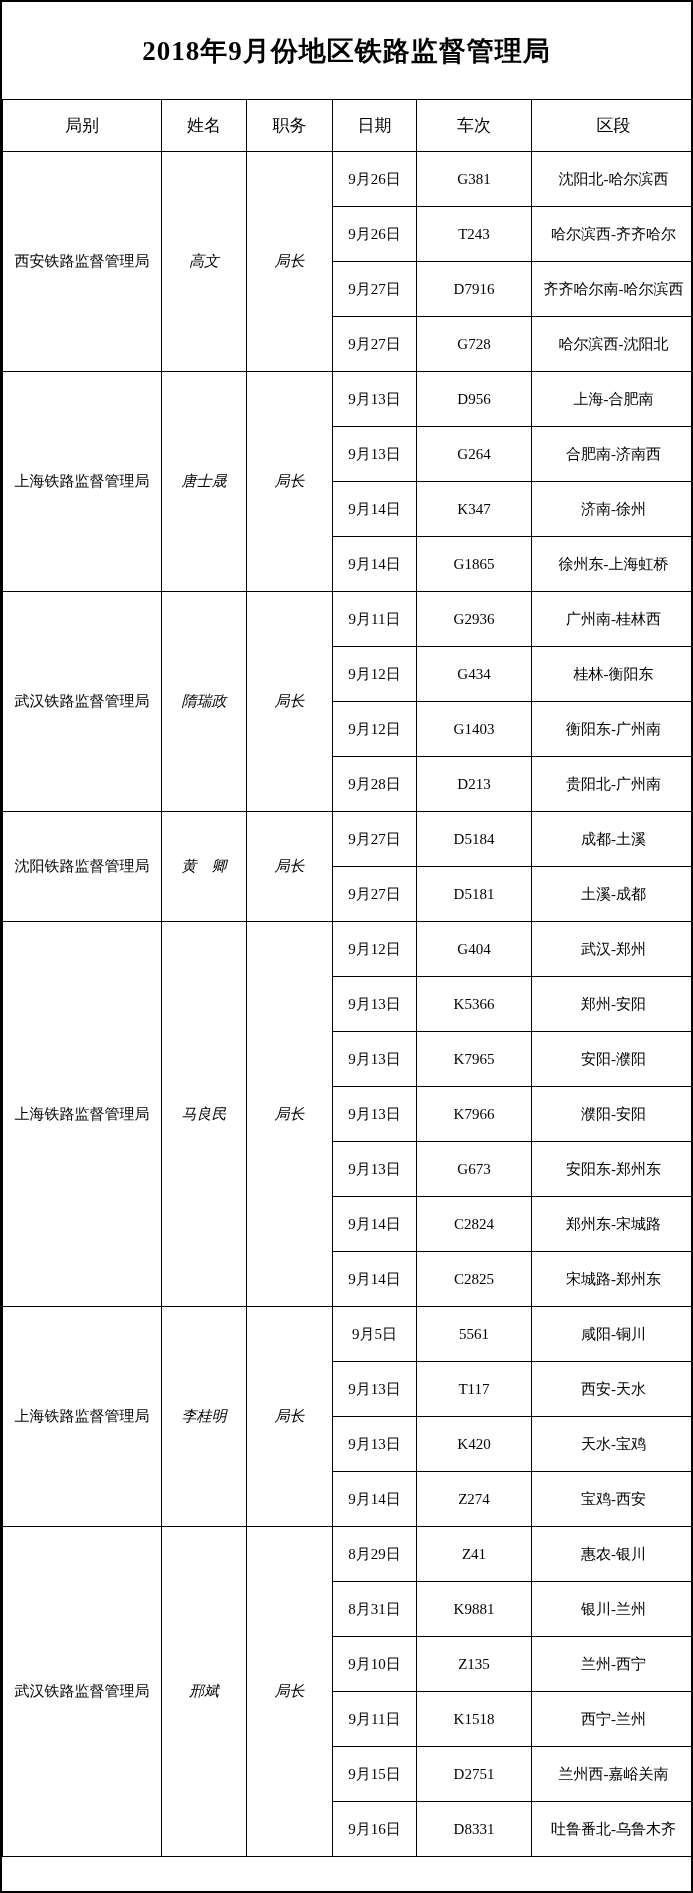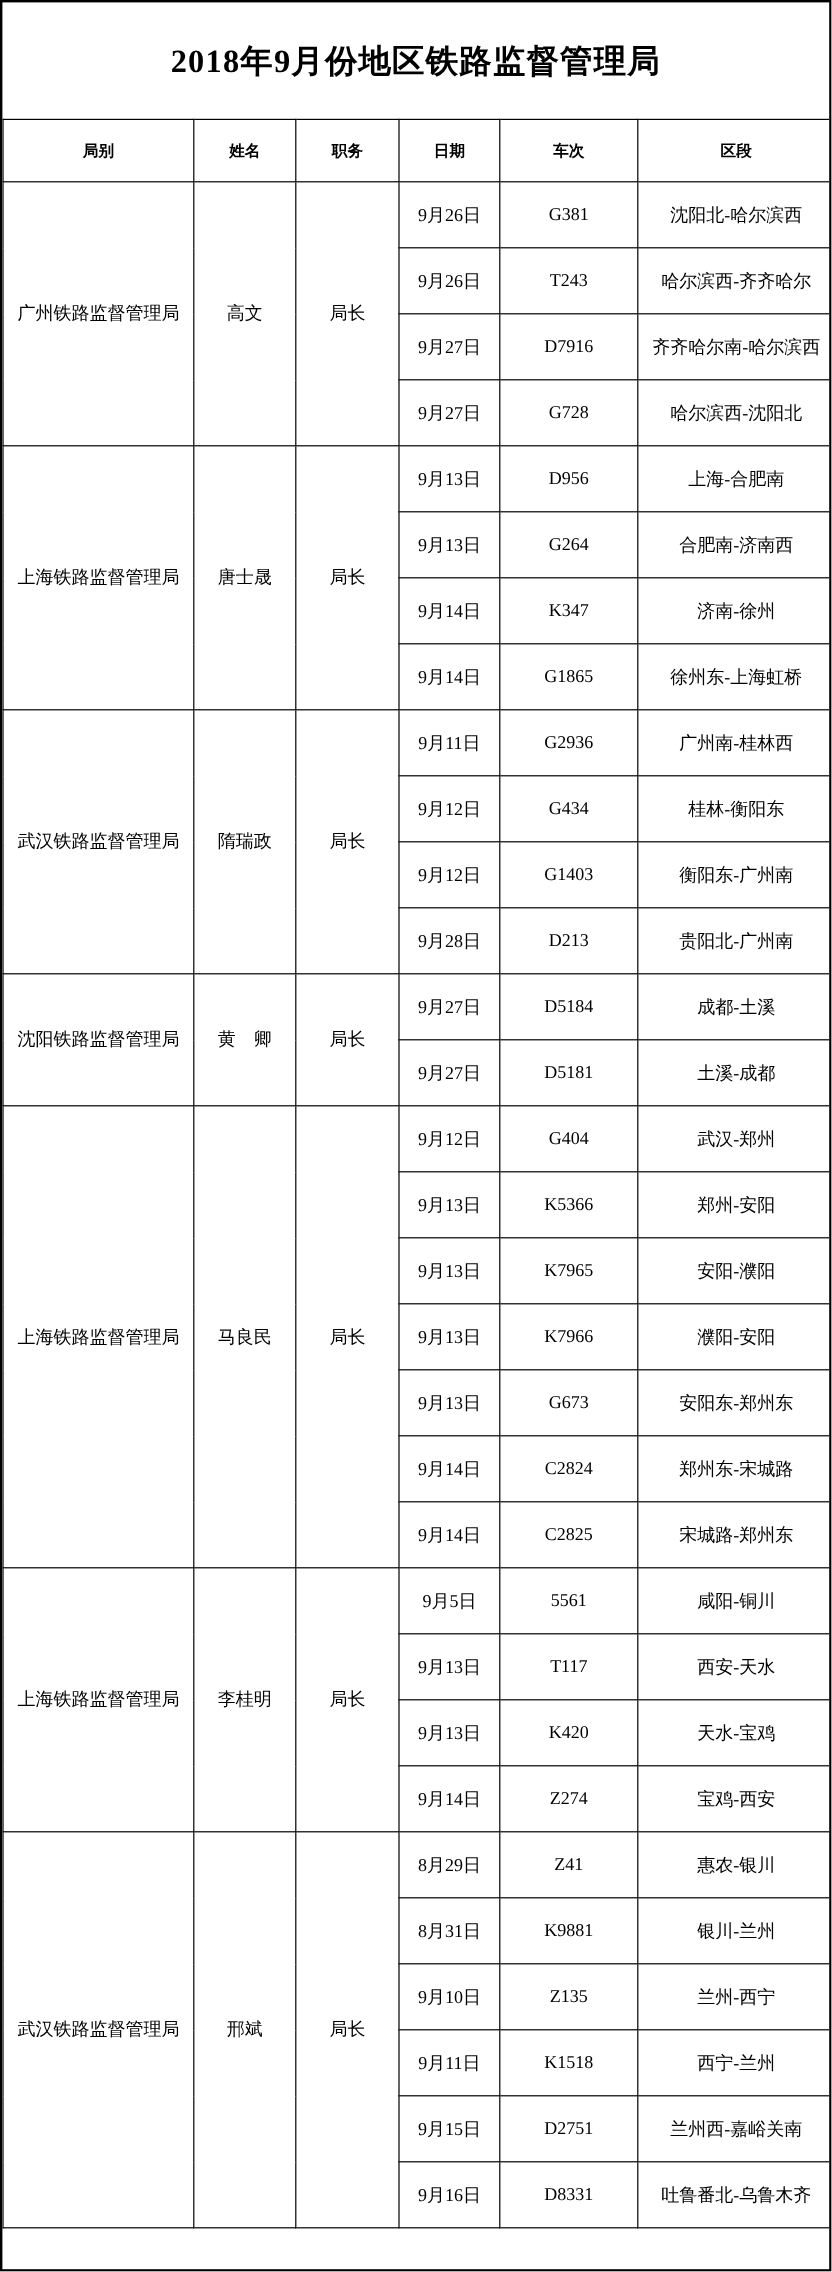--- a/index.html
+++ b/index.html
@@ -40,29 +40,29 @@
     border: 1px solid #000000;
     text-align: center;
     vertical-align: middle;
     padding: 0 2px;
     box-sizing: border-box;
     overflow: hidden;
     white-space: nowrap;
   }
   table.report thead th {
     height: 52px;
-    font-size: 13px;
-    font-weight: bold;
+    font-size: 17px;
+    font-weight: normal;
   }
   table.report tbody td {
     height: 55px;
     font-size: 15px;
   }
   td.bureau-cell { font-size: 15px; }
-  td.name-cell, td.position-cell { font-size: 16px; }
+  td.name-cell, td.position-cell { font-size: 16px; font-style: italic; }
 </style>
 </head>
 <body>
 
 <div class="page">
   <div class="title-block">
     <div>2018年9月份地区铁路监督管理局</div>
   </div>
   <table class="report">
     <colgroup>
@@ -78,21 +78,21 @@
           <th>局别</th>
           <th>姓名</th>
           <th>职务</th>
           <th>日期</th>
           <th>车次</th>
           <th>区段</th>
         </tr>
     </thead>
     <tbody id="table-body">
         <tr>
-          <td rowspan="4" class="bureau-cell">广州铁路监督管理局</td>
+          <td rowspan="4" class="bureau-cell">西安铁路监督管理局</td>
           <td rowspan="4" class="name-cell">高文</td>
           <td rowspan="4" class="position-cell">局长</td>
           <td class="date-cell">9月26日</td>
           <td class="train-cell">G381</td>
           <td class="segment-cell">沈阳北-哈尔滨西</td>
         </tr>
         <tr>
           <td class="date-cell">9月26日</td>
           <td class="train-cell">T243</td>
           <td class="segment-cell">哈尔滨西-齐齐哈尔</td>

